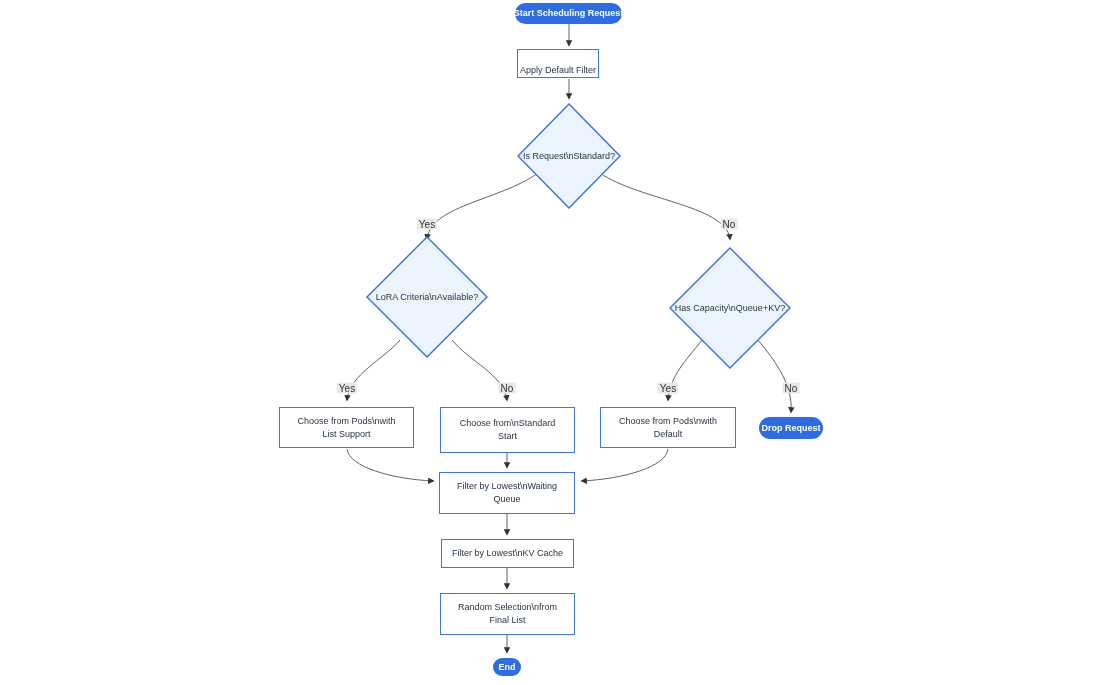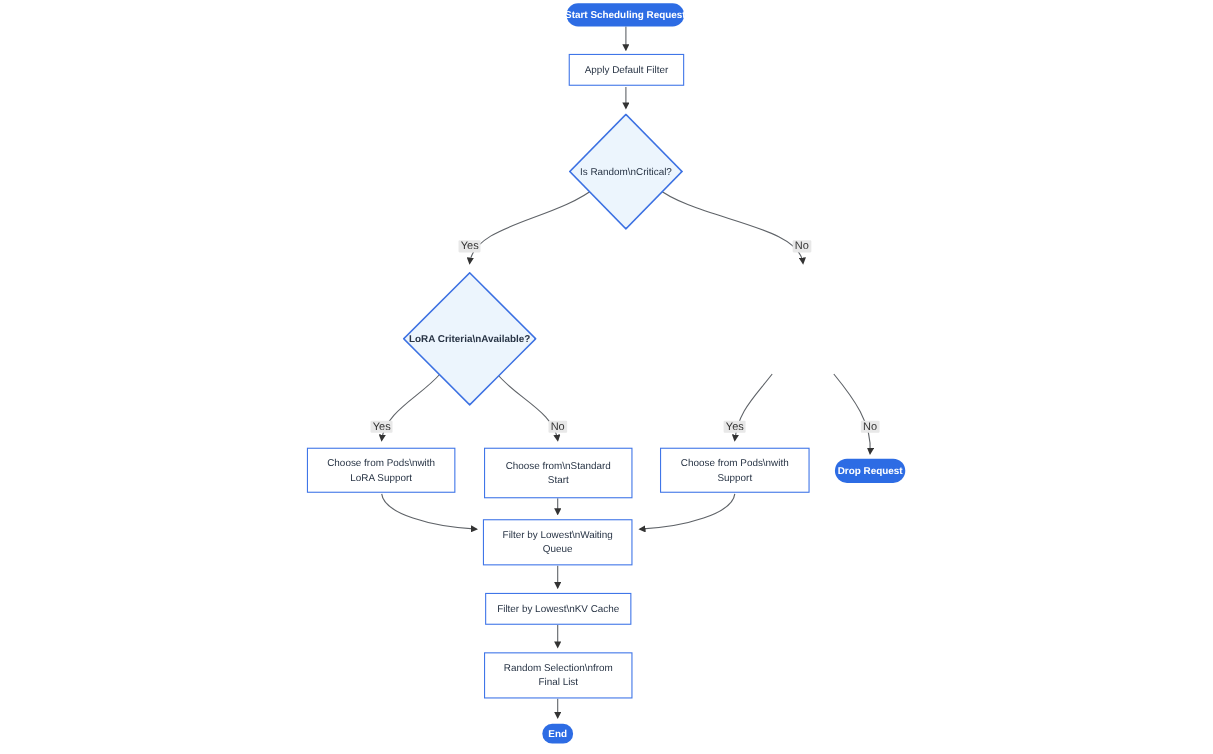--- a/index.html
+++ b/index.html
@@ -69,50 +69,55 @@
     <path class="edge" d="M 668 449 C 666 467 623 479 582 481" marker-end="url(#arrowhead)"></path>
     <path class="edge" d="M 507 514 L 507 534" marker-end="url(#arrowhead)"></path>
     <path class="edge" d="M 507 568 L 507 588" marker-end="url(#arrowhead)"></path>
     <path class="edge" d="M 507 635 L 507 652" marker-end="url(#arrowhead)"></path>
   </svg>
 
   <div class="node pill" style="left:515px;top:3px;width:107px;height:21px;">
     <span>Start Scheduling Request</span>
   </div>
 
-  <div class="node rect" style="left:517px;top:49px;width:105px;height:29px;">
+  <div class="node rect" style="left:517px;top:49px;width:82px;height:29px;justify-content:flex-end;">
     <span>Apply Default Filter</span>
   </div>
 
   <div class="diamond" style="left:517px;top:103px;width:104px;height:106px;">
     <div class="shape"></div>
     <div class="inner"></div>
-    <div class="label">Is Random\nCritical?</div>
+    <div class="label">Is Request\nStandard?</div>
   </div>
 
-  <div class="diamond" style="left:366px;top:247px;width:122px;height:122px;font-weight:bold;">
+  <div class="diamond" style="left:366px;top:236px;width:122px;height:122px;">
     <div class="shape"></div>
     <div class="inner"></div>
     <div class="label">LoRA Criteria\nAvailable?</div>
   </div>
 
+  <div class="diamond" style="left:669px;top:247px;width:122px;height:122px;">
+    <div class="shape"></div>
+    <div class="inner"></div>
+    <div class="label">Has Capacity\nQueue+KV?</div>
+  </div>
 
   <div class="node rect" style="left:279px;top:407px;width:135px;height:41px;">
     <span>Choose from Pods\nwith</span>
-    <span>LoRA Support</span>
+    <span>List Support</span>
   </div>
 
   <div class="node rect" style="left:440px;top:407px;width:135px;height:46px;">
     <span>Choose from\nStandard</span>
     <span>Start</span>
   </div>
 
   <div class="node rect" style="left:600px;top:407px;width:136px;height:41px;">
     <span>Choose from Pods\nwith</span>
-    <span>Support</span>
+    <span>Default</span>
   </div>
 
   <div class="node pill" style="left:759px;top:417px;width:64px;height:22px;justify-content:center;">
     <span>Drop Request</span>
   </div>
 
   <div class="node rect" style="left:441px;top:539px;width:133px;height:29px;">
     <span>Filter by Lowest\nKV Cache</span>
   </div>
 

